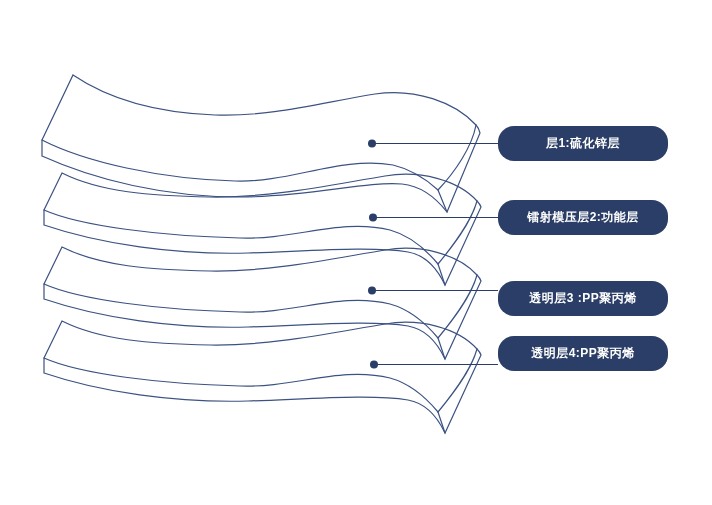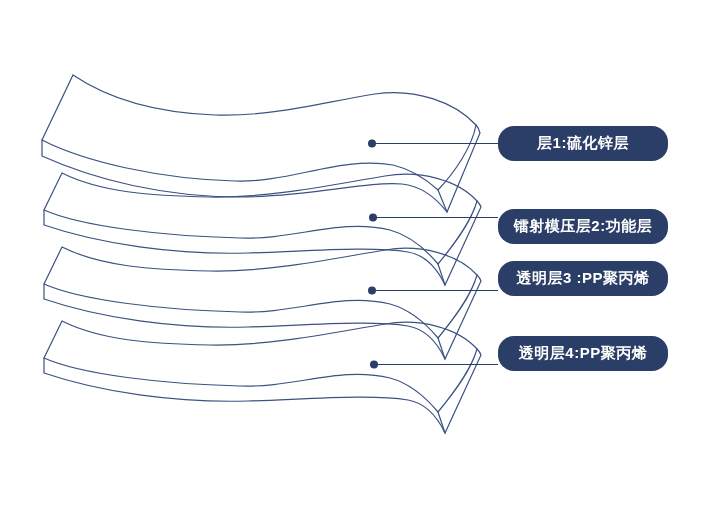--- a/index.html
+++ b/index.html
@@ -28,21 +28,21 @@
     width:170px;
     height:35px;
     background:var(--pill-bg);
     border-radius:16px;
     display:flex;
     align-items:center;
     justify-content:center;
   }
   .pill-label{
     color:var(--text);
-    font-size:15px;
+    font-size:12px;
     font-weight:bold;
     letter-spacing:0.5px;
     white-space:nowrap;
   }
   .sheet{
     fill:none;
     stroke:var(--sheet-outline);
     stroke-width:1.2;
     stroke-linejoin:miter;
     stroke-linecap:round;
@@ -95,25 +95,25 @@
 
       <line class="connector-line" x1="374" y1="364.5" x2="498" y2="364.5"></line>
       <circle class="connector-dot" cx="374" cy="364.5" r="4"></circle>
     </g>
   </svg>
 
   <div class="pill" style="top:126px">
     <span class="pill-label">层1:硫化锌层</span>
   </div>
 
-  <div class="pill" style="top:209px">
+  <div class="pill" style="top:200px">
     <span class="pill-label">镭射模压层2:功能层</span>
   </div>
 
-  <div class="pill" style="top:261px">
+  <div class="pill" style="top:281px">
     <span class="pill-label">透明层3 :PP聚丙烯</span>
   </div>
 
   <div class="pill" style="top:336px">
     <span class="pill-label">透明层4:PP聚丙烯</span>
   </div>
 
 </div>
 
 </body></html>

